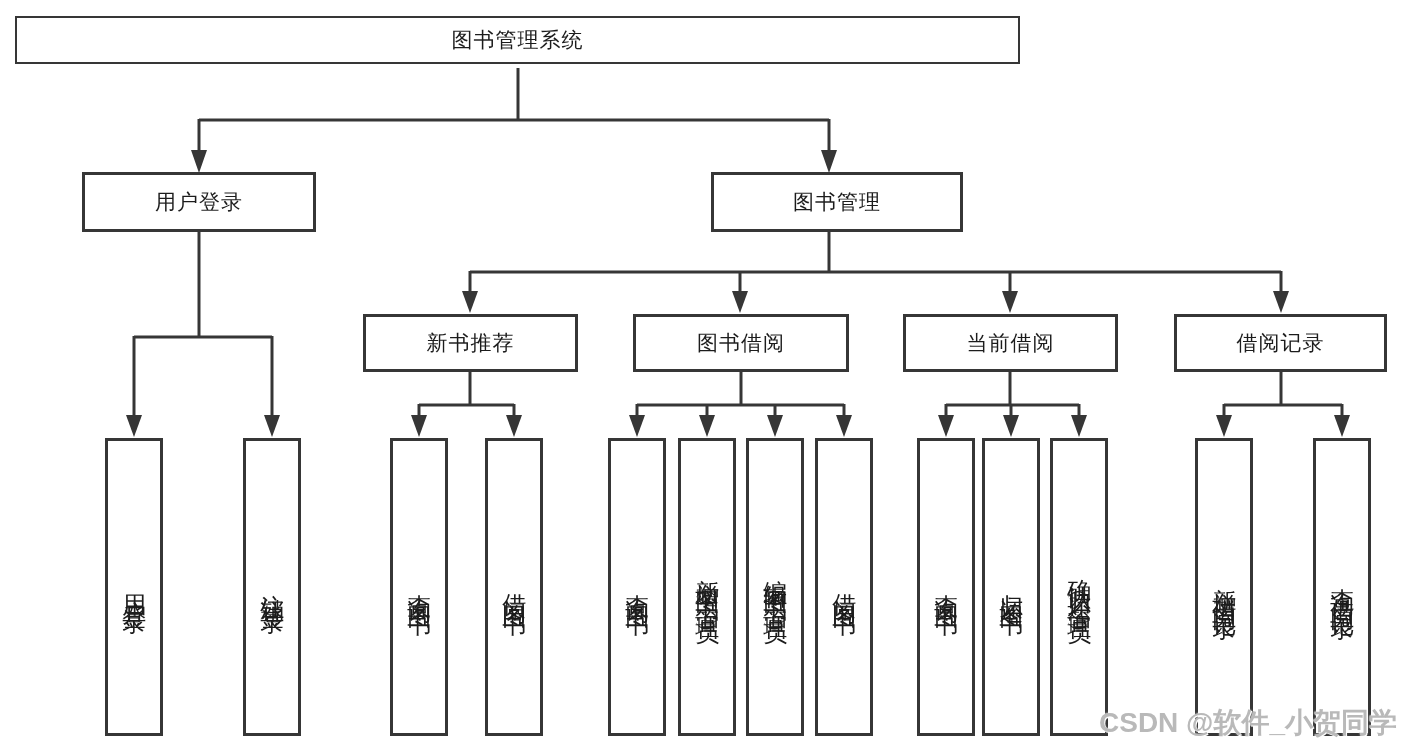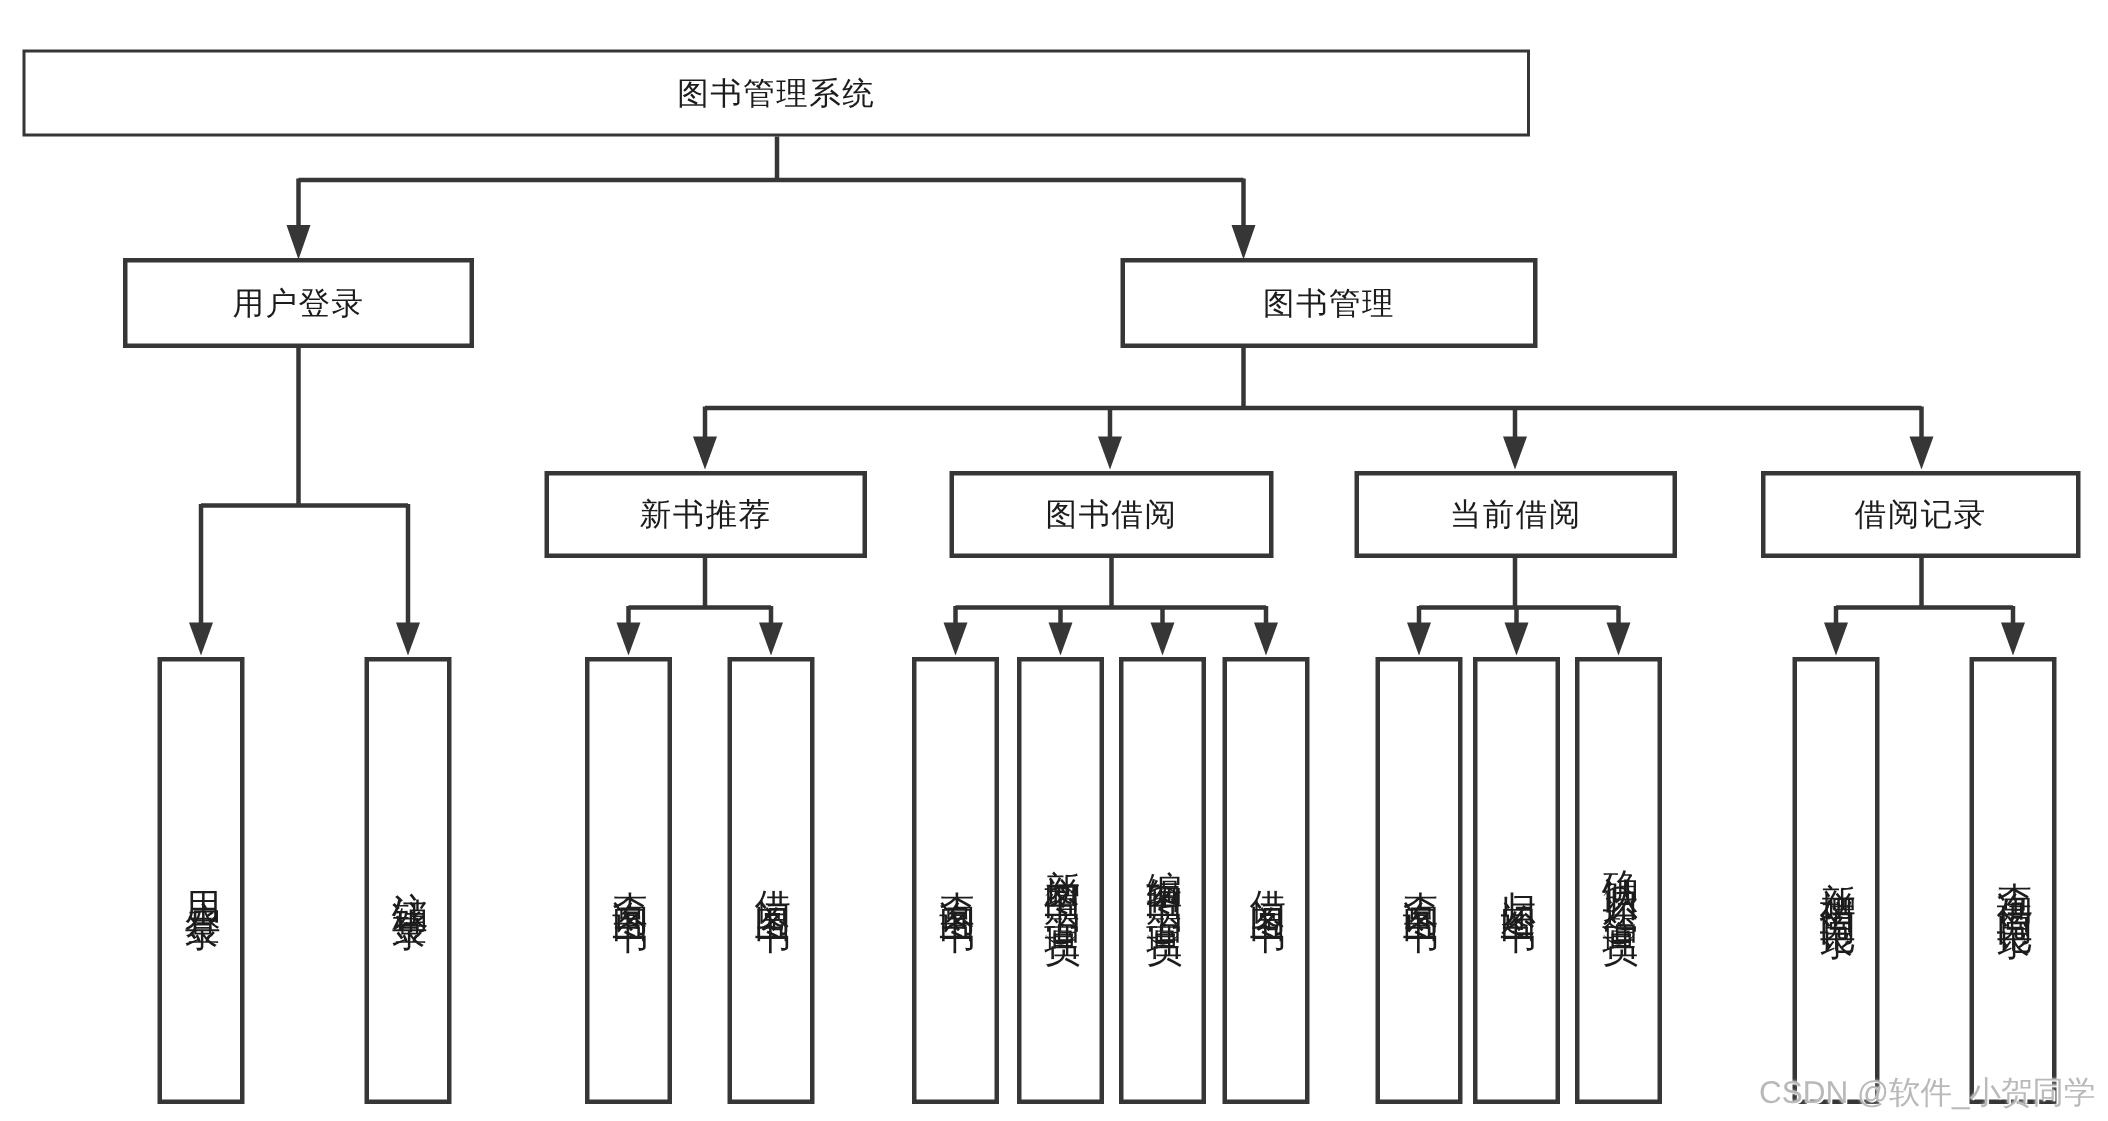--- a/index.html
+++ b/index.html
@@ -31,47 +31,48 @@
     justify-content: center;
     color: #1c1c1c;
     z-index: 2;
   }
   .hlabel {
     font-size: 21px;
     letter-spacing: 1px;
     white-space: nowrap;
   }
   .root {
-    left: 15px; top: 33px;
-    width: 1005px; height: 58px;
+    left: 15px; top: 16px;
+    width: 1005px; height: 48px;
     border-width: 2px;
   }
   .lvl2 { top: 172px; height: 60px; }
   .lvl3 { top: 314px; height: 58px; }
   .leaf {
     top: 438px;
     width: 58px; height: 298px;
   }
   .vtext {
     writing-mode: vertical-rl;
     text-orientation: mixed;
     font-size: 24px;
     letter-spacing: 6px;
     line-height: 1.1;
     color: #1c1c1c;
   }
   .watermark {
     position: absolute;
     right: 8px;
     bottom: 5px;
-    font-size: 21px;
+    font-size: 28px;
     color: #b9b9b9;
     text-shadow: 0 0 2px #ffffff, 1px 1px 0 #ffffff;
     z-index: 3;
     white-space: nowrap;
+    font-weight: bold;
   }
 </style>
 </head>
 <body>
 
 <div class="canvas">
 
   <svg class="connectors" width="1405" height="747" viewBox="0 0 1405 747">
     <g stroke="#363636" stroke-width="3" fill="none">
 
@@ -145,21 +146,21 @@
     </g>
   </svg>
 
   <div class="box root">
     <span class="hlabel">图书管理系统</span>
   </div>
 
   <div class="box lvl2" style="left:82px;width:234px;">
     <span class="hlabel">用户登录</span>
   </div>
-  <div class="box lvl2" style="left:711px;width:278px;margin-left:36px;">
+  <div class="box lvl2" style="left:711px;width:252px;">
     <span class="hlabel">图书管理</span>
   </div>
 
   <div class="box leaf" style="left:105px;">
     <span class="vtext">用户登录</span>
   </div>
   <div class="box leaf" style="left:243px;">
     <span class="vtext">注销登录</span>
   </div>
 

